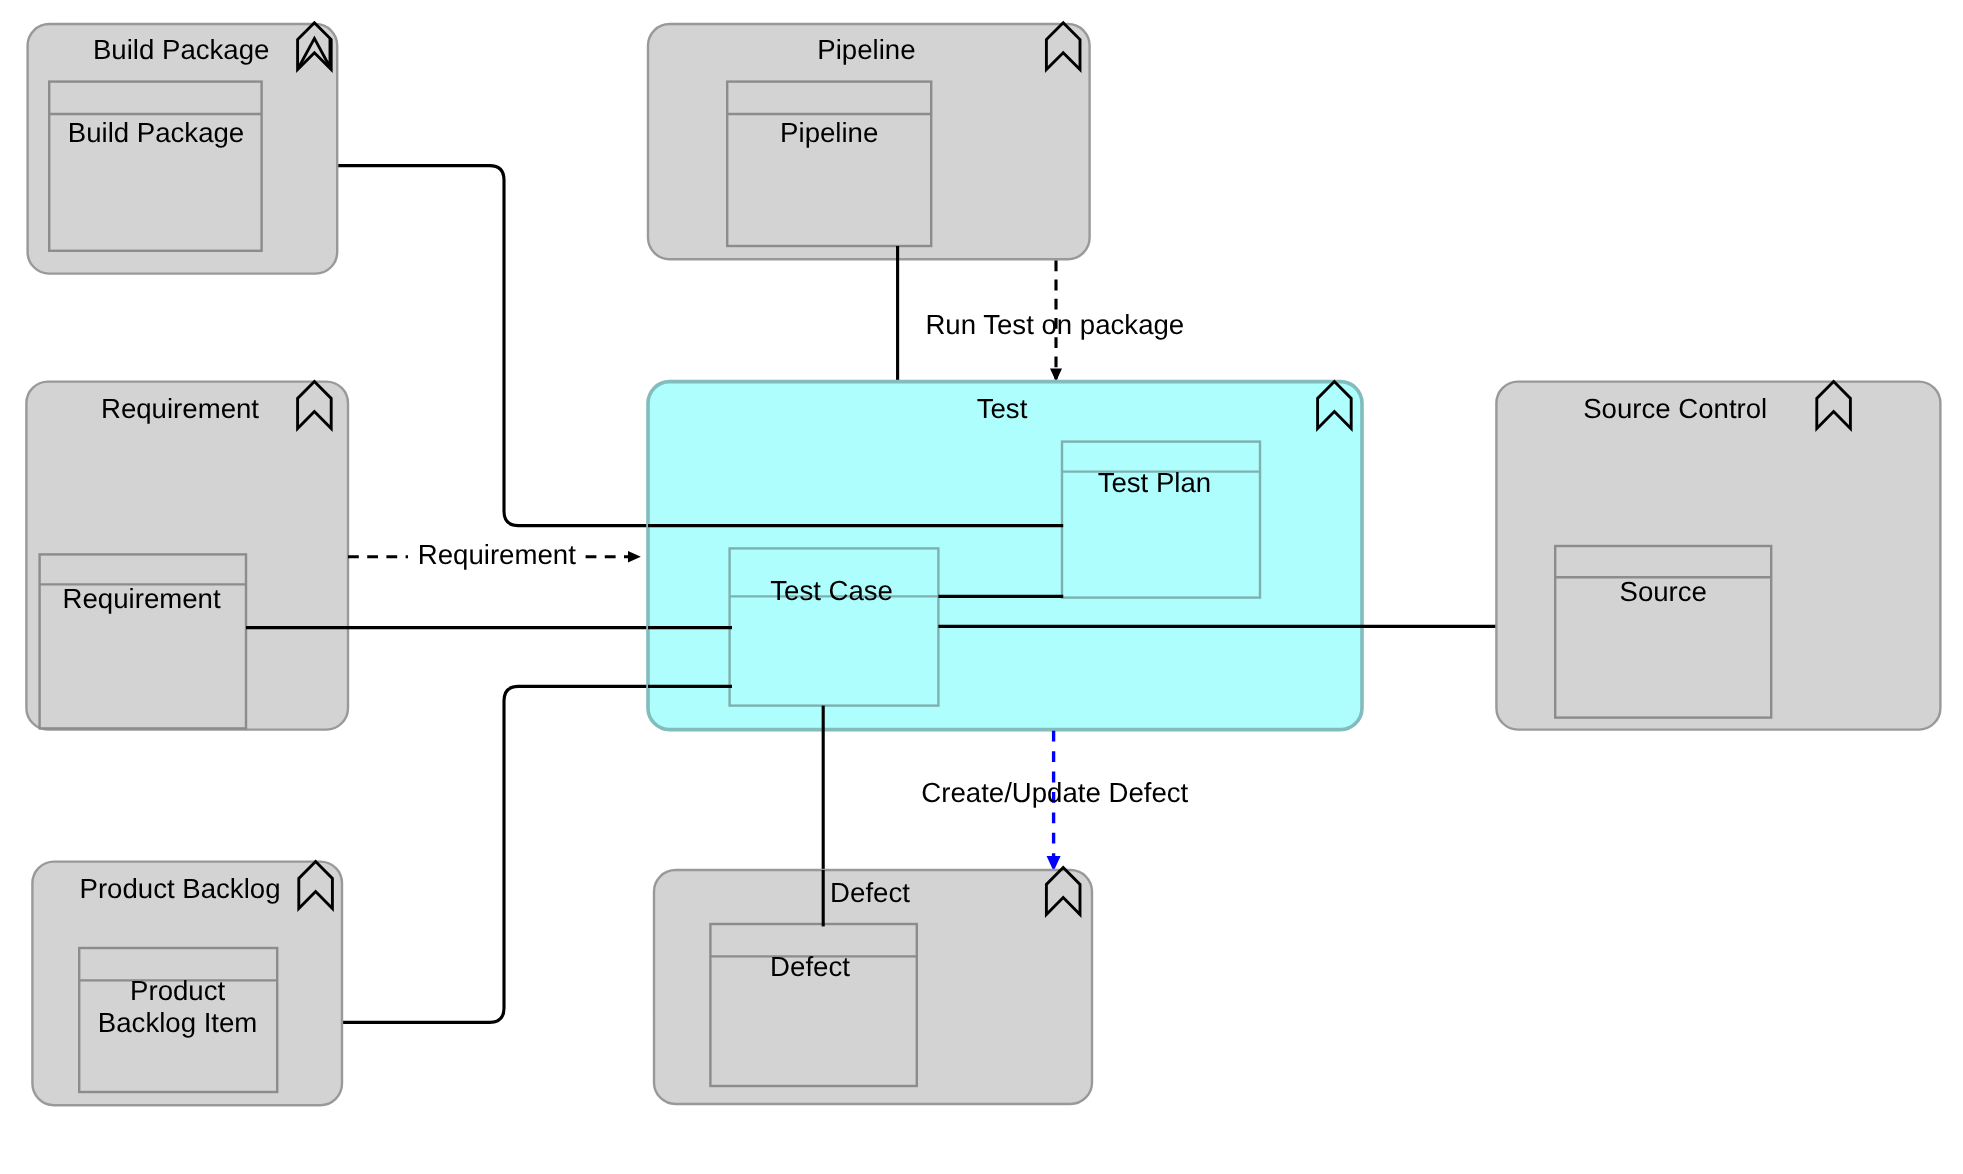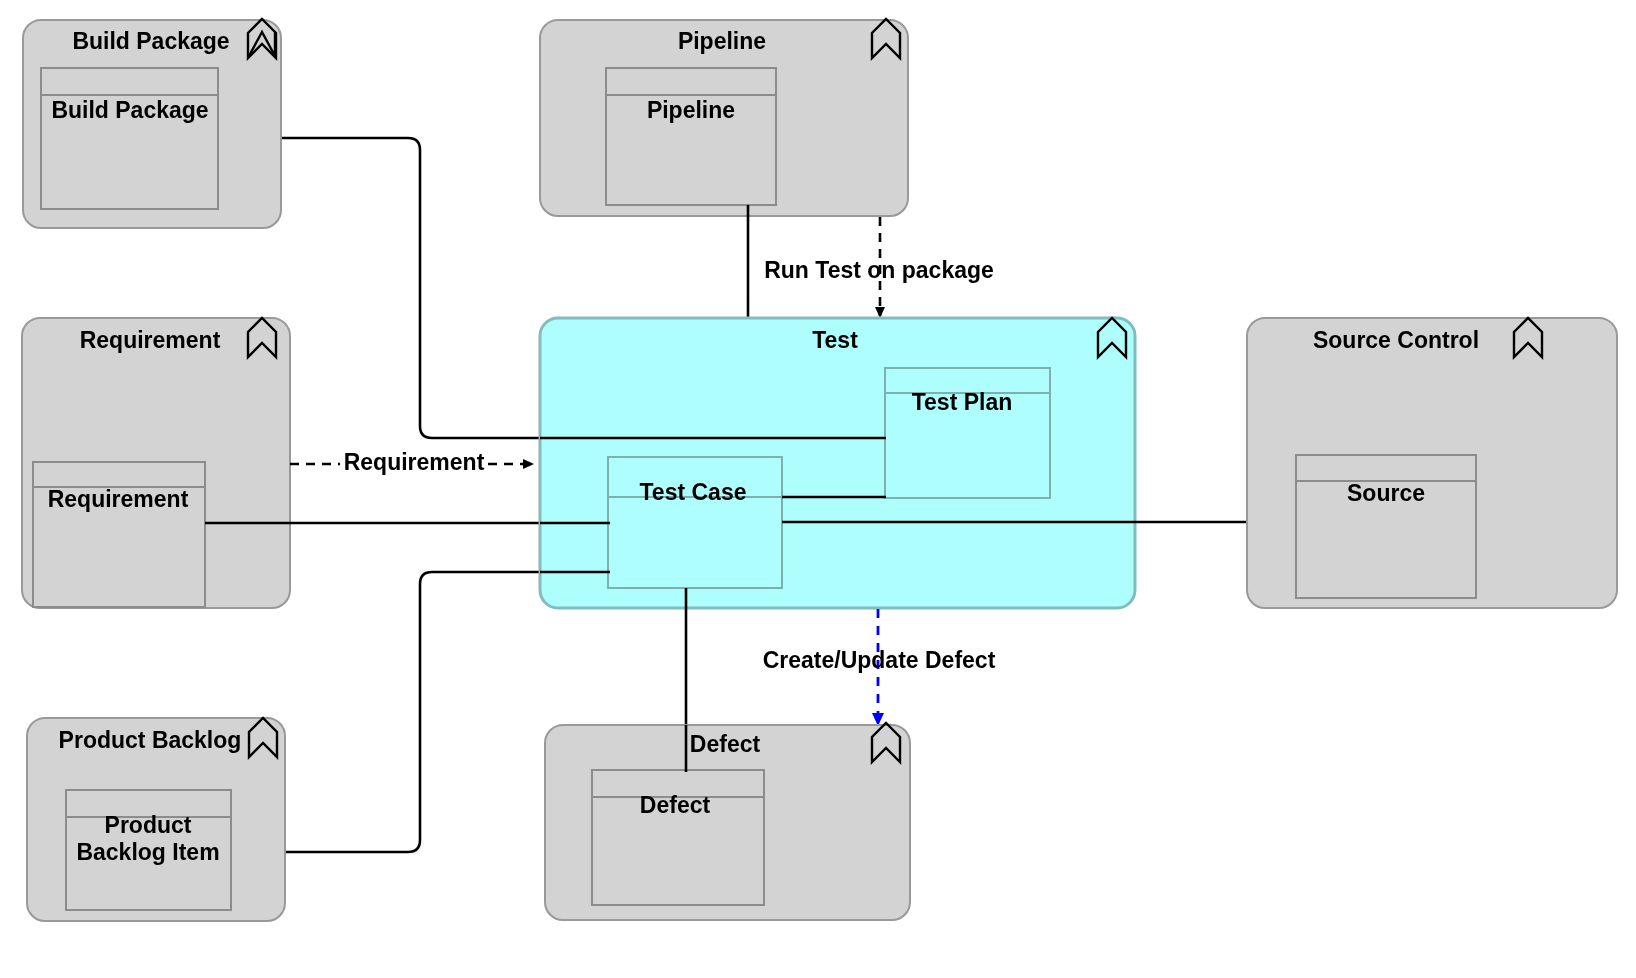--- a/index.html
+++ b/index.html
@@ -10,21 +10,20 @@
   body {
     width: 1636px;
     height: 978px;
     font-family: "Liberation Sans", sans-serif;
     overflow: hidden;
   }
   #diagram-root {
     position: relative;
     width: 1636px;
     height: 734px;
-    font-weight: bold;
   }
   svg.diagram {
     display: block;
     width: 1636px;
     height: 978px;
   }
   .pkg-title {
     font-family: "Liberation Sans", sans-serif;
     font-size: 23px;
     fill: #000000;

